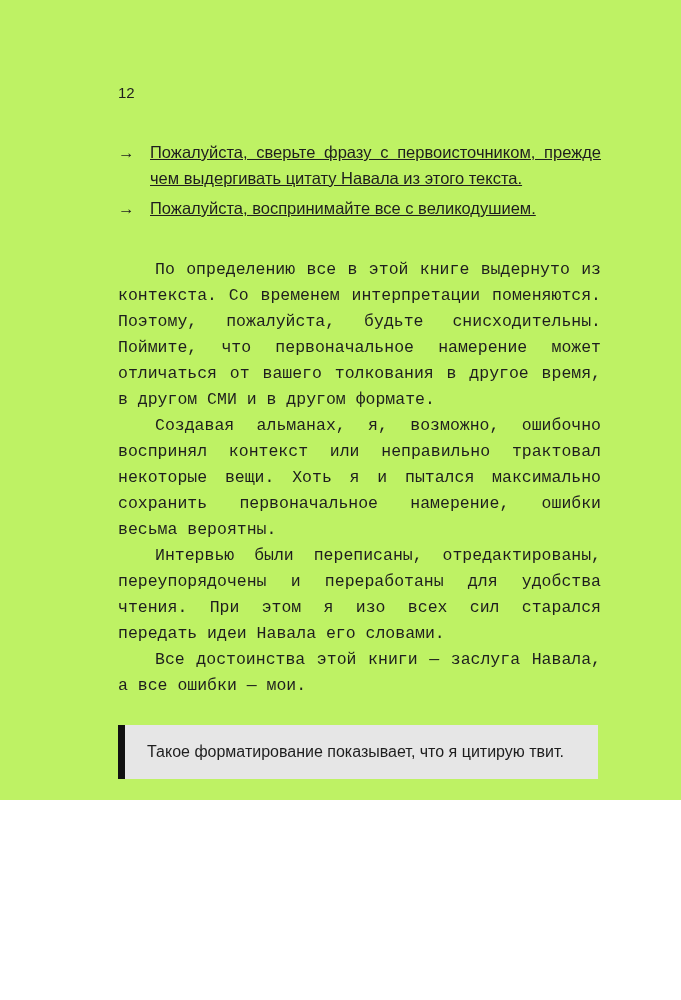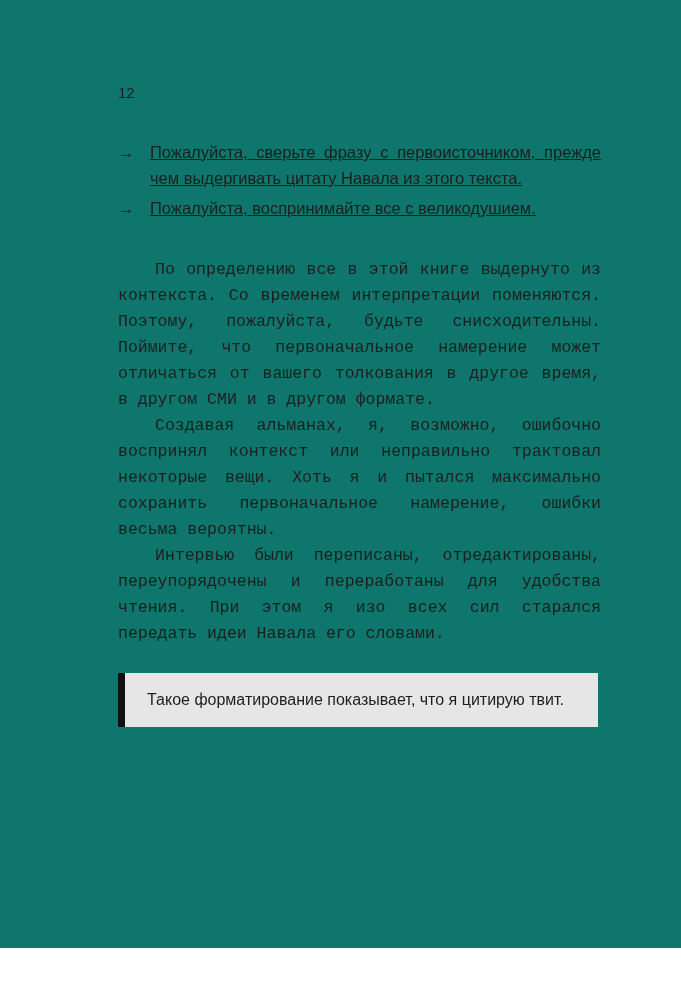--- a/index.html
+++ b/index.html
@@ -4,22 +4,22 @@
 <style>
   * { margin: 0; padding: 0; box-sizing: border-box; }
   html, body { background: #ffffff; }
   body {
     font-family: "Liberation Sans", "DejaVu Sans", sans-serif;
     color: #1e1e1e;
   }
   .page {
     position: relative;
     width: 681px;
-    height: 948px;
-    background: #0f766e;
+    height: 800px;
+    background: #bef264;
     overflow: hidden;
     padding: 84px 80px 0 118px;
   }
   .running-head {
     display: flex;
     justify-content: space-between;
     align-items: baseline;
   }
   .page-number {
     font-size: 15px;
@@ -104,20 +104,21 @@
     <div class="bullet-item">
       <span class="bullet-marker">→</span>
       <span class="bullet-text">Пожалуйста, воспринимайте все с великодушием.</span>
     </div>
   </div>
 
   <div class="body-block">
     <p class="para">По определению все в этой книге выдернуто из кон­текста. Со временем интерпретации поменяются. Поэтому, пожалуйста, будьте снисходительны. Поймите, что перво­начальное намерение может отличаться от вашего толко­вания в другое время, в другом СМИ и в другом формате.</p>
     <p class="para">Создавая альманах, я, возможно, ошибочно воспри­нял контекст или неправильно трактовал некоторые вещи. Хоть я и пытался максимально сохранить первоначальное намерение, ошибки весьма вероятны.</p>
     <p class="para">Интервью были переписаны, отредактированы, пере­упорядочены и переработаны для удобства чтения. При этом я изо всех сил старался передать идеи Навала его словами.</p>
+    <p class="para">Все достоинства этой книги — заслуга Навала, а все ошибки — мои.</p>
   </div>
 
 
 
   <div class="quote-box">
     <p class="quote-text">Такое форматирование показывает, что я цитирую твит.</p>
   </div>
 
 </div>
 

